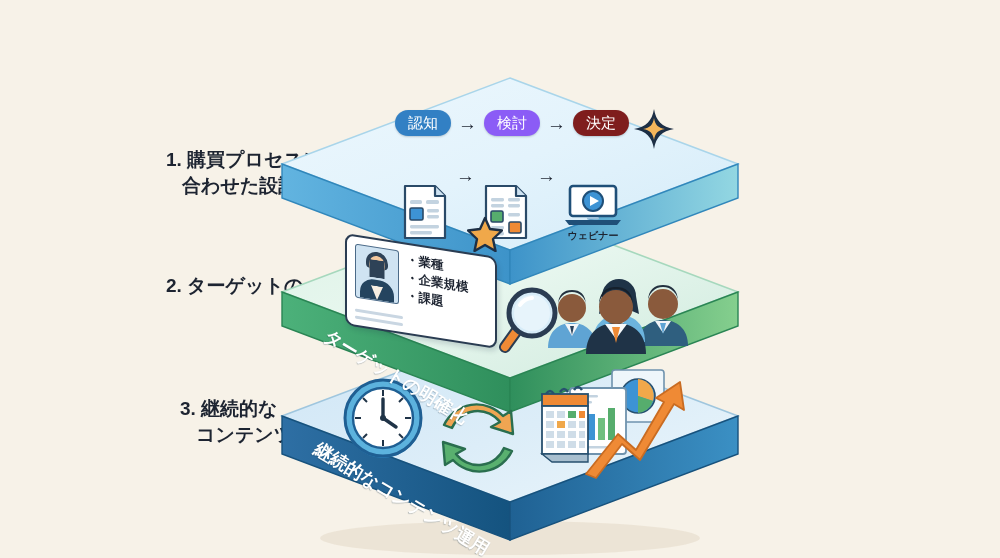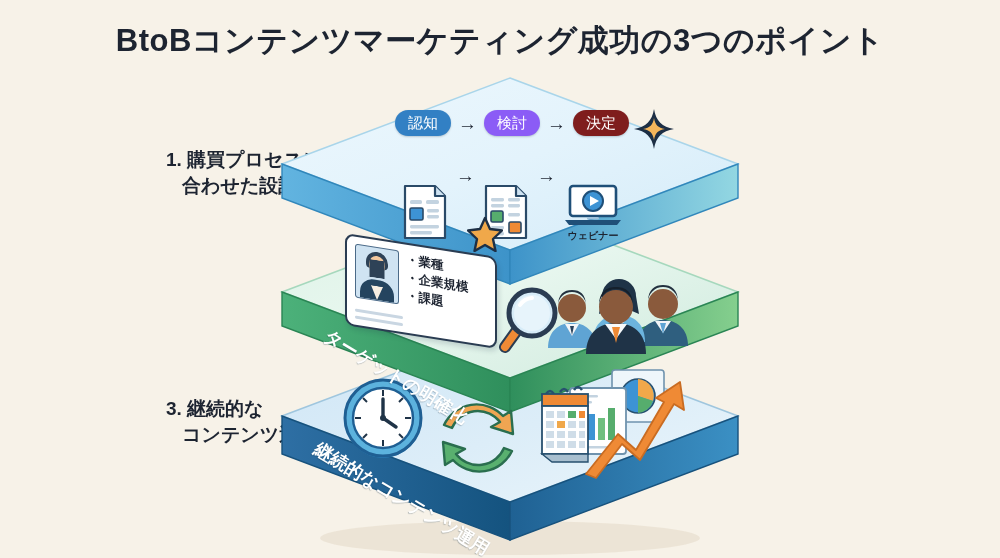--- a/index.html
+++ b/index.html
@@ -37,21 +37,21 @@
     position: absolute;
     font-size: 19px;
     font-weight: bold;
     color: #1d2431;
     line-height: 1.35;
     white-space: nowrap;
   }
   .step-label .l2 { display: block; padding-left: 16px; }
   #label-1 { left: 166px; top: 147px; }
   #label-2 { left: 166px; top: 273px; }
-  #label-3 { left: 166px; top: 396px; }
+  #label-3 { left: 180px; top: 396px; }
 
   
   #stack {
     position: absolute;
     left: 280px;
     top: 78px;
     width: 460px;
     height: 470px;
   }
   .layer { position: absolute; left: 0; width: 460px; }
@@ -209,27 +209,27 @@
 
   
   #star-sparkle { position: absolute; left: 632px; top: 107px; z-index: 11; }
   #star-five { position: absolute; left: 467px; top: 216px; z-index: 11; }
 </style>
 </head>
 <body style="background: rgb(247, 242, 232);">
 
 <div id="canvas" style="background: rgb(247, 242, 232);">
 
-  <div id="title">BtoBコンテンツマーケティング成功の3つのポイント</div>
 
   <div class="step-label" id="label-1">
     <span>1. 購買プロセスに</span>
     <span class="l2">合わせた設計</span>
   </div>
   <div class="step-label" id="label-2">
+    <span>2. ターゲットの</span>
   </div>
   <div class="step-label" id="label-3">
     <span>3. 継続的な</span>
     <span class="l2">コンテンツ運用</span>
   </div>
 
   <div id="stack">
 
     <div class="layer" id="layer-bot">
       <svg viewBox="0 0 460 230">

